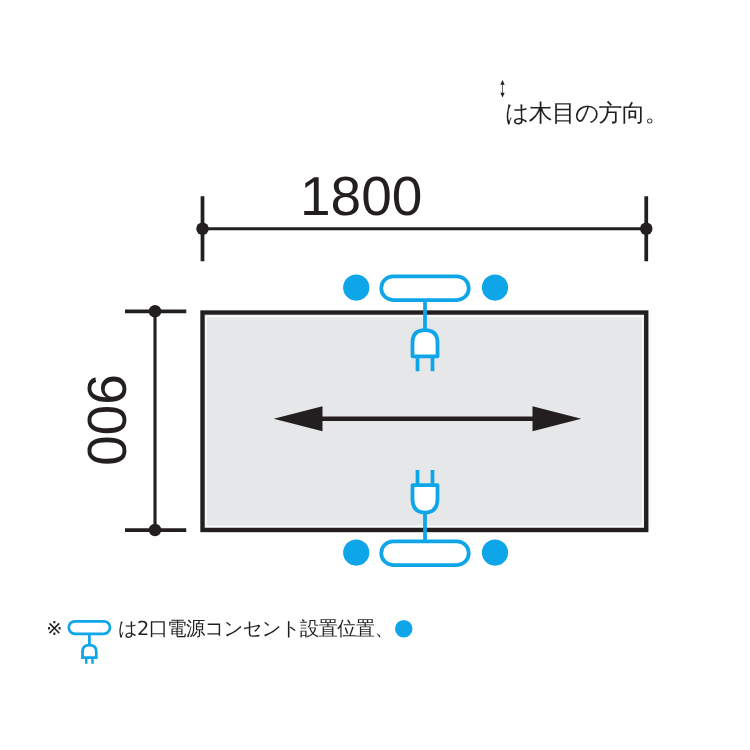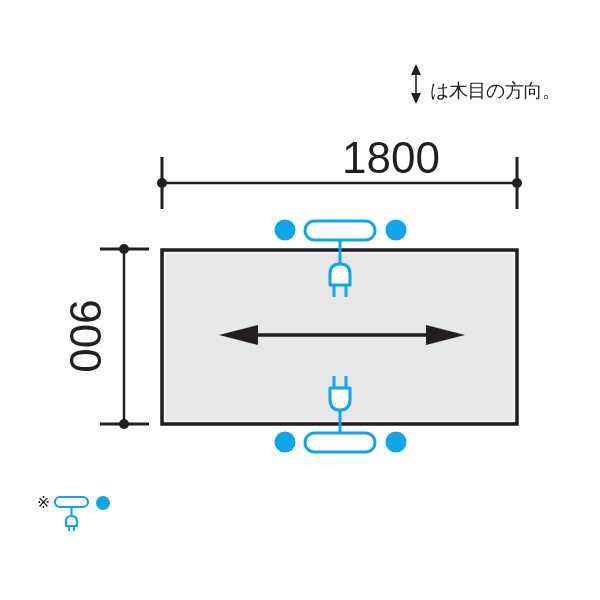--- a/index.html
+++ b/index.html
@@ -1,21 +1,21 @@
 <!DOCTYPE html>
 <html><head>
 <meta charset="utf-8">
 <style>
   html, body { margin:0; padding:0; background:#ffffff; }
   body { width:600px; height:600px; position:relative; overflow:hidden;
          font-family:"DejaVu Sans","Liberation Sans",sans-serif; color:#231f20; }
   .abs { position:absolute; }
-  #grain-note { left:410px; top:64px; height:40px; display:flex; align-items:flex-end; }
+  #grain-note { left:396px; top:64px; height:40px; display:flex; align-items:flex-start;flex-direction:column; }
   #grain-note .txt { font-size:19px; margin-left:8px; letter-spacing:-0.5px; }
-  #width-label { left:240px; top:136px; width:200px; text-align:right;
+  #width-label { left:240px; top:136px; width:200px; text-align:left;
                  font-family:"Liberation Sans",sans-serif; font-size:44px; line-height:44px; }
   #footnote { left:37px; top:492px; display:flex; align-items:flex-start; font-size:15.5px;
               letter-spacing:-0.6px; white-space:nowrap; }
   #footnote .mark { margin-right:4px; line-height:22px; }
   #footnote .seg { line-height:22px; }
   #footnote .dot { display:inline-block; width:14px; height:14px; border-radius:50%;
                    background:#0ea5e9; margin:4px 2px 0 2px; }
 </style>
 </head>
 <body>
@@ -89,14 +89,15 @@
 
 <div id="footnote" class="abs">
   <span class="mark">※</span>
   <svg width="38" height="40" viewBox="0 0 38 40" style="margin-right:3px">
     <rect x="2" y="5" width="33" height="10" rx="5" fill="#fff" stroke="#0ea5e9" stroke-width="2.2"></rect>
     <line x1="18.5" y1="15" x2="18.5" y2="24" stroke="#0ea5e9" stroke-width="2.2"></line>
     <path d="M13,34 L13,29 Q13,24 18.5,24 Q24,24 24,29 L24,34 Z" fill="#fff" stroke="#0ea5e9" stroke-width="2.2"></path>
     <line x1="16" y1="34" x2="16" y2="39" stroke="#0ea5e9" stroke-width="2"></line>
     <line x1="21" y1="34" x2="21" y2="39" stroke="#0ea5e9" stroke-width="2"></line>
   </svg>
+  <span class="seg">は2口電源コンセント設置位置、</span>
   <span class="dot"></span>
 </div>
 
 </body></html>

